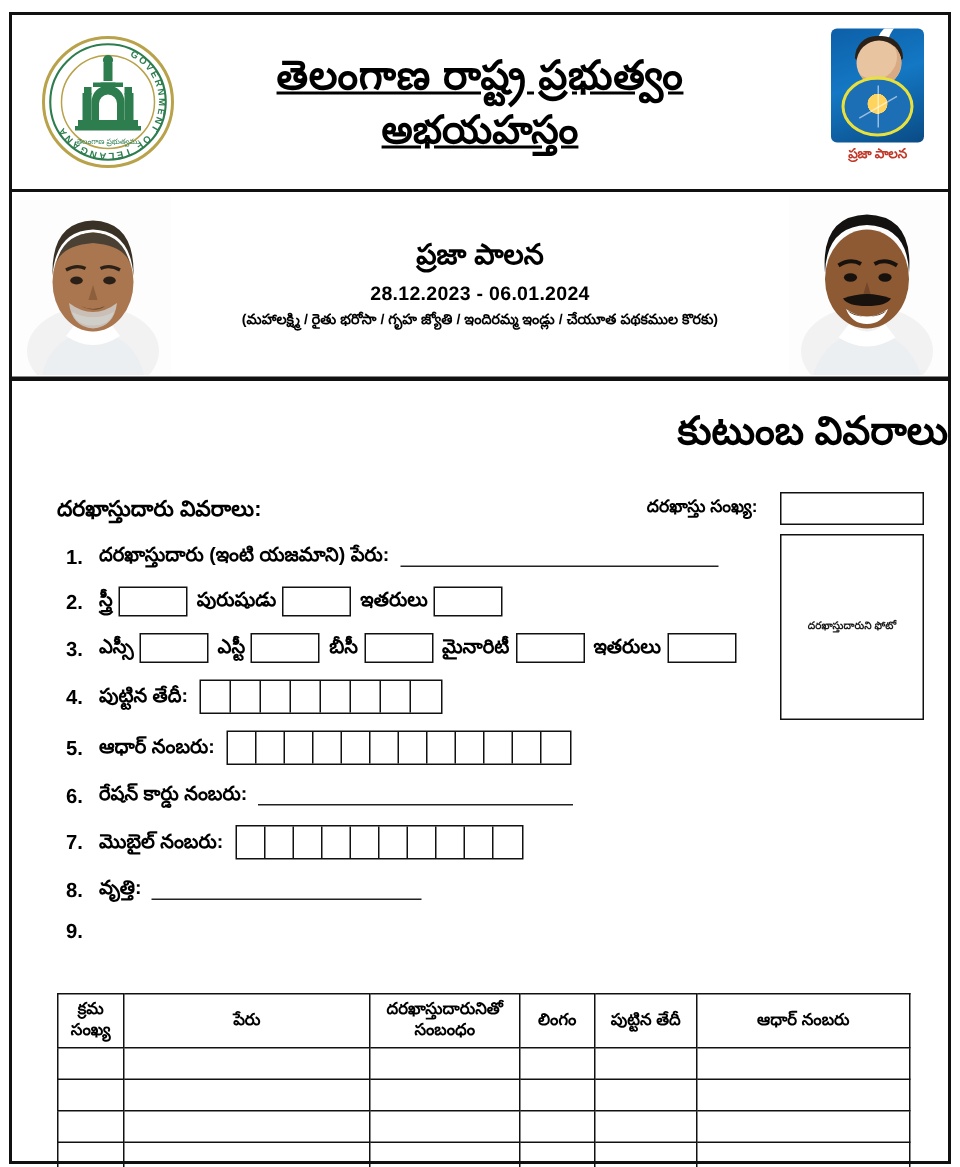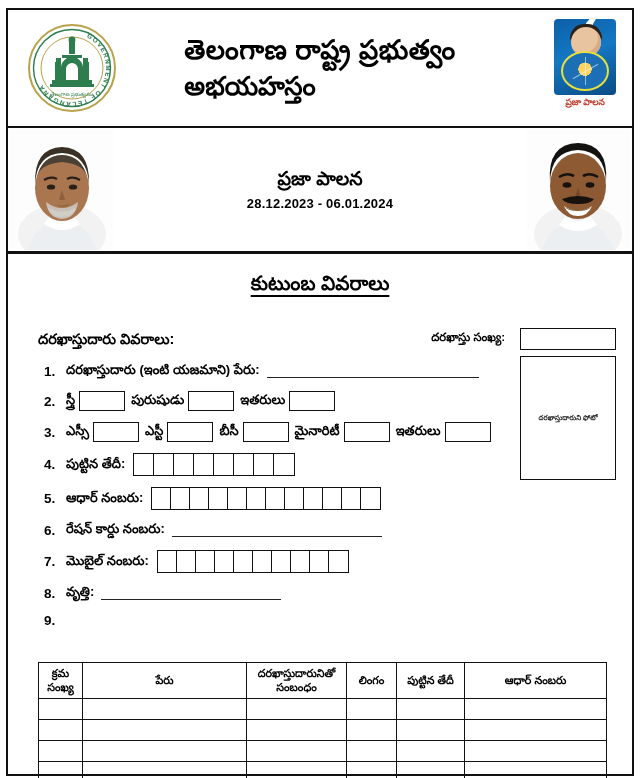--- a/index.html
+++ b/index.html
@@ -44,22 +44,23 @@
   .emblem {
     position: absolute;
     left: 18px;
     top: 12px;
     width: 92px;
     height: 92px;
   }
   .emblem svg { display: block; }
 
   .header-titles {
-    text-align: left;
+    text-align: center;
     line-height: 1.25;
+    text-decoration: underline;
   }
   .title-main {
     font-size: 27px;
     font-weight: 700;
     letter-spacing: 0.5px;
   }
   .title-sub {
     font-size: 26px;
     font-weight: 700;
     margin-top: 2px;
@@ -171,25 +172,24 @@
     font-weight: 700;
     margin-top: 4px;
   }
 
   
   .body-area {
     position: relative;
     padding: 0;
   }
   .form-heading {
-    text-align: center;
-    font-size: 20px;
+    text-align: right;
+    font-size: 26px;
     font-weight: 700;
     margin-top: 18px;
-    text-decoration: underline;
     text-underline-offset: 5px;
   }
 
   .applicant-label {
     position: absolute;
     left: 30px;
     top: 59px;
     font-size: 14.5px;
     font-weight: 700;
   }
@@ -393,20 +393,21 @@
           <path d="M52 60 l-3 10 h6 z" fill="#8d5f3c"></path>
           <path d="M38 78 q14 7 28 0 q-3 9 -14 9 q-11 0 -14 -9z" fill="#d8d5d0"></path>
           <path d="M36 72 q16 12 32 0 q-2 16 -16 17 q-14 -1 -16 -17z" fill="#cfcdc8" opacity=".85"></path>
           <path d="M44 74 q8 4 16 0 q-6 5 -16 0z" fill="#6b4a30"></path>
         </svg>
       </div>
 
       <div class="band-center">
         <div class="pp-title">ప్రజా పాలన</div>
         <div class="pp-dates">28.12.2023 - 06.01.2024</div>
+        <div class="pp-schemes">(మహాలక్ష్మి / రైతు భరోసా / గృహ జ్యోతి / ఇందిరమ్మ ఇండ్లు / చేయూత పథకముల కొరకు)</div>
       </div>
 
       <div class="portrait right">
         <svg viewBox="0 0 104 120" width="104" height="120" aria-hidden="true">
           <rect width="104" height="120" fill="#fdfdfd"></rect>
           <ellipse cx="52" cy="104" rx="44" ry="30" fill="#f2f2f2"></ellipse>
           <path d="M16 120 q8 -26 36 -30 q28 4 36 30 z" fill="#eceff1"></path>
           <path d="M40 86 q12 10 24 0 l7 9 q-19 12 -38 0 z" fill="#ffffff"></path>
           <ellipse cx="52" cy="56" rx="28" ry="33" fill="#8d5a33"></ellipse>
           <path d="M24 52 q1 -31 28 -32 q27 1 28 32 q3 -38 -28 -39 q-31 1 -28 39z" fill="#141210"></path>

